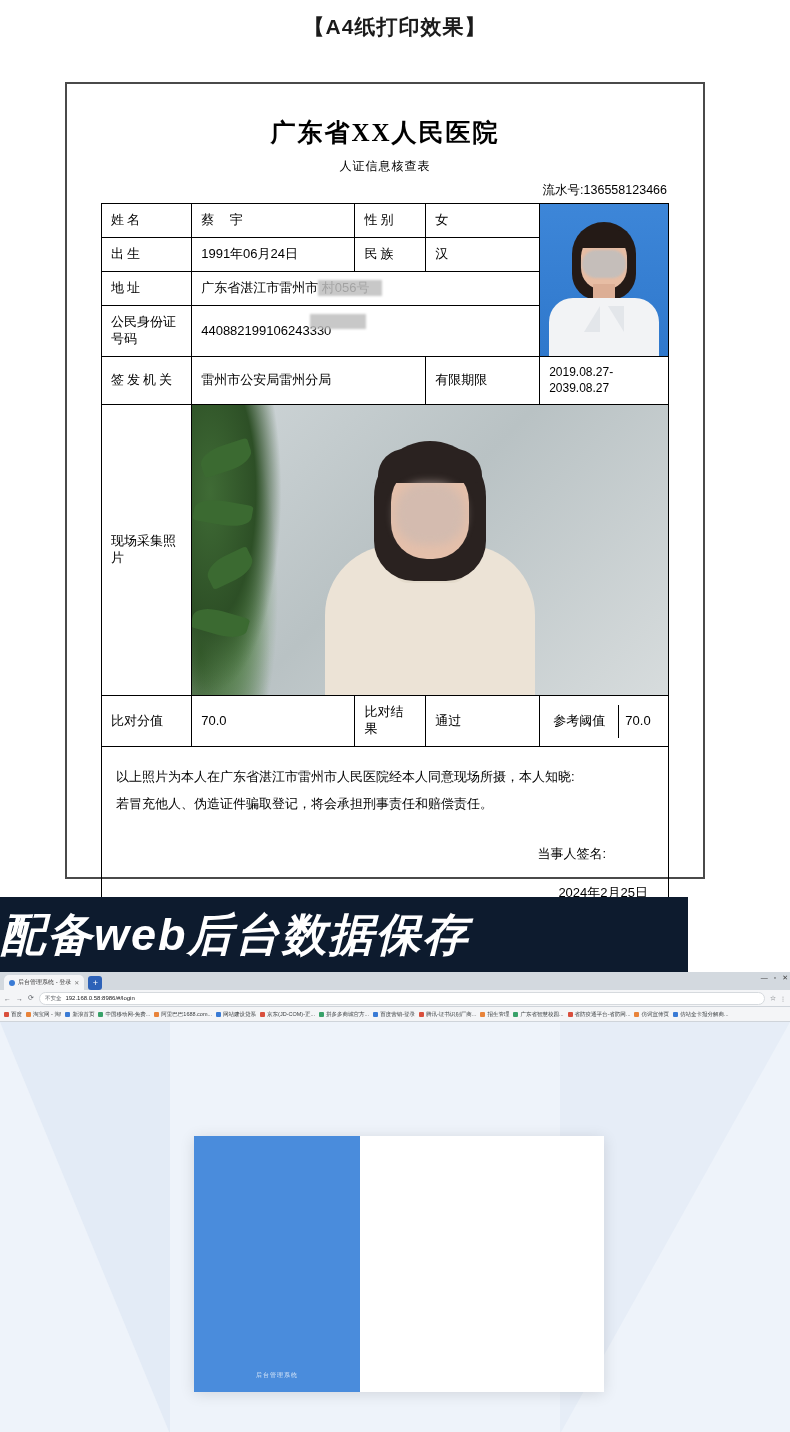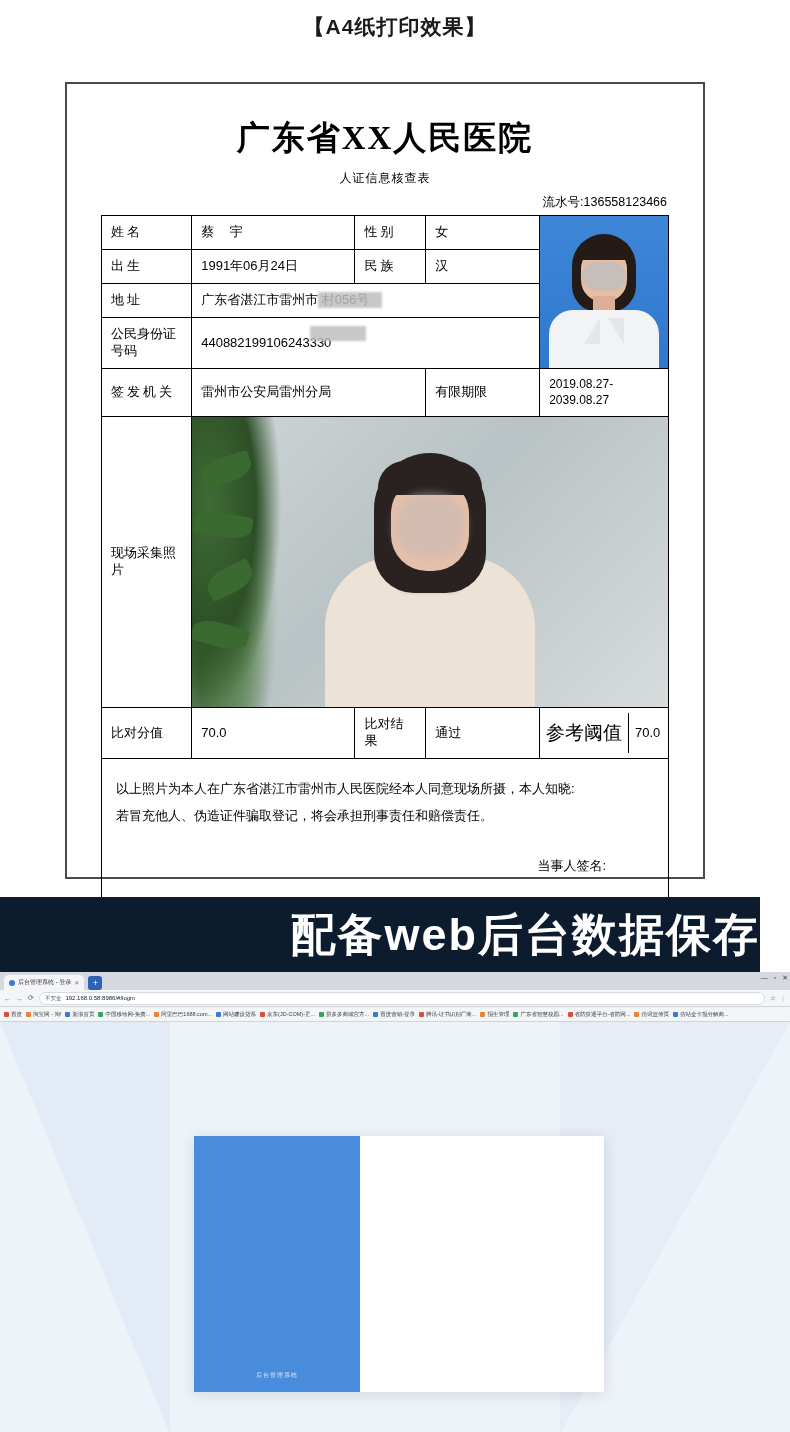--- a/index.html
+++ b/index.html
@@ -35,21 +35,21 @@
     background: #ffffff;
     border: 2px solid #4a4a4a;
     box-sizing: border-box;
   }
   .a4-inner {
     padding: 22px 34px 0 34px;
   }
   .hosp-title {
     text-align: center;
     font-family: "Liberation Serif", serif;
-    font-size: 33px;
+    font-size: 25px;
     font-weight: 700;
     color: #000;
     letter-spacing: 2px;
     margin-top: 10px;
   }
   .form-title {
     text-align: center;
     font-family: "Liberation Serif", serif;
     font-size: 12px;
     color: #000;
@@ -242,25 +242,26 @@
     text-align: right;
     margin-top: 12px;
     padding-right: 6px;
     font-size: 13px;
   }
 
   
   .banner {
     position: absolute;
     left: 0; top: 897px;
-    width: 760px; height: 75px;
+    width: 688px; height: 75px;
     background: #0d1b2e;
     display: flex;
     align-items: center;
-    justify-content: flex-end;
+    justify-content: flex-start;
+    font-style: italic;
   }
   .banner-text {
     color: #ffffff;
     font-size: 45px;
     font-weight: 700;
     letter-spacing: 2px;
     font-family: "Liberation Sans", sans-serif;
   }
 
   
@@ -557,21 +558,21 @@
           </tr>
           <tr>
             <td class="lbl" style="letter-spacing:0;">比对分值</td>
             <td class="val">70.0</td>
             <td class="lbl" style="letter-spacing:0;">比对结果</td>
             <td class="val">通过</td>
             <td class="val" style="padding:0;">
               <table style="border-collapse:collapse;width:100%;">
                 <tbody>
                     <tr>
-                  <td style="border:none;border-right:1px solid #000;padding:8px 4px;text-align:center;font-size:19px;">参考阈值</td>
+                  <td style="border:none;border-right:1px solid #000;padding:8px 4px;text-align:center;font-size:13px;">参考阈值</td>
                   <td style="border:none;padding:8px 6px;font-size:13px;">70.0</td>
                 </tr>
               </tbody>
                 </table>
             </td>
           </tr>
         </tbody>
       </table>
 
       <div class="statement">

